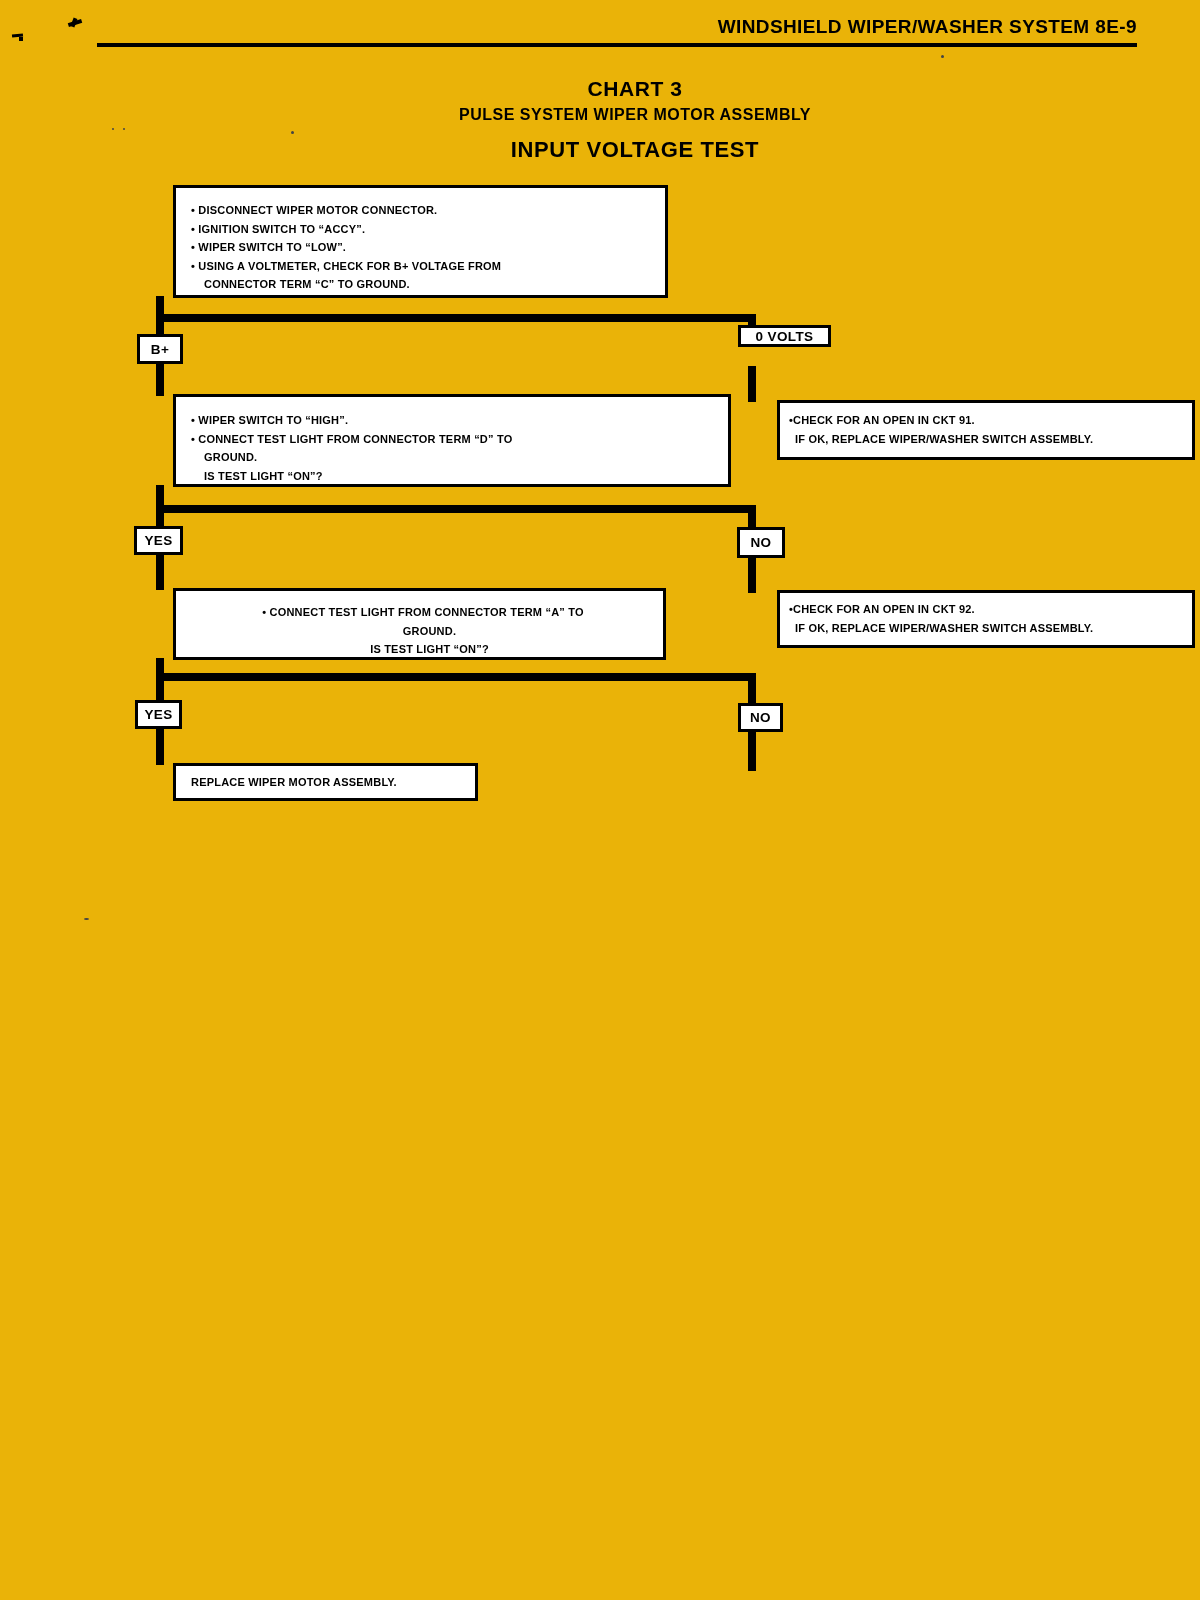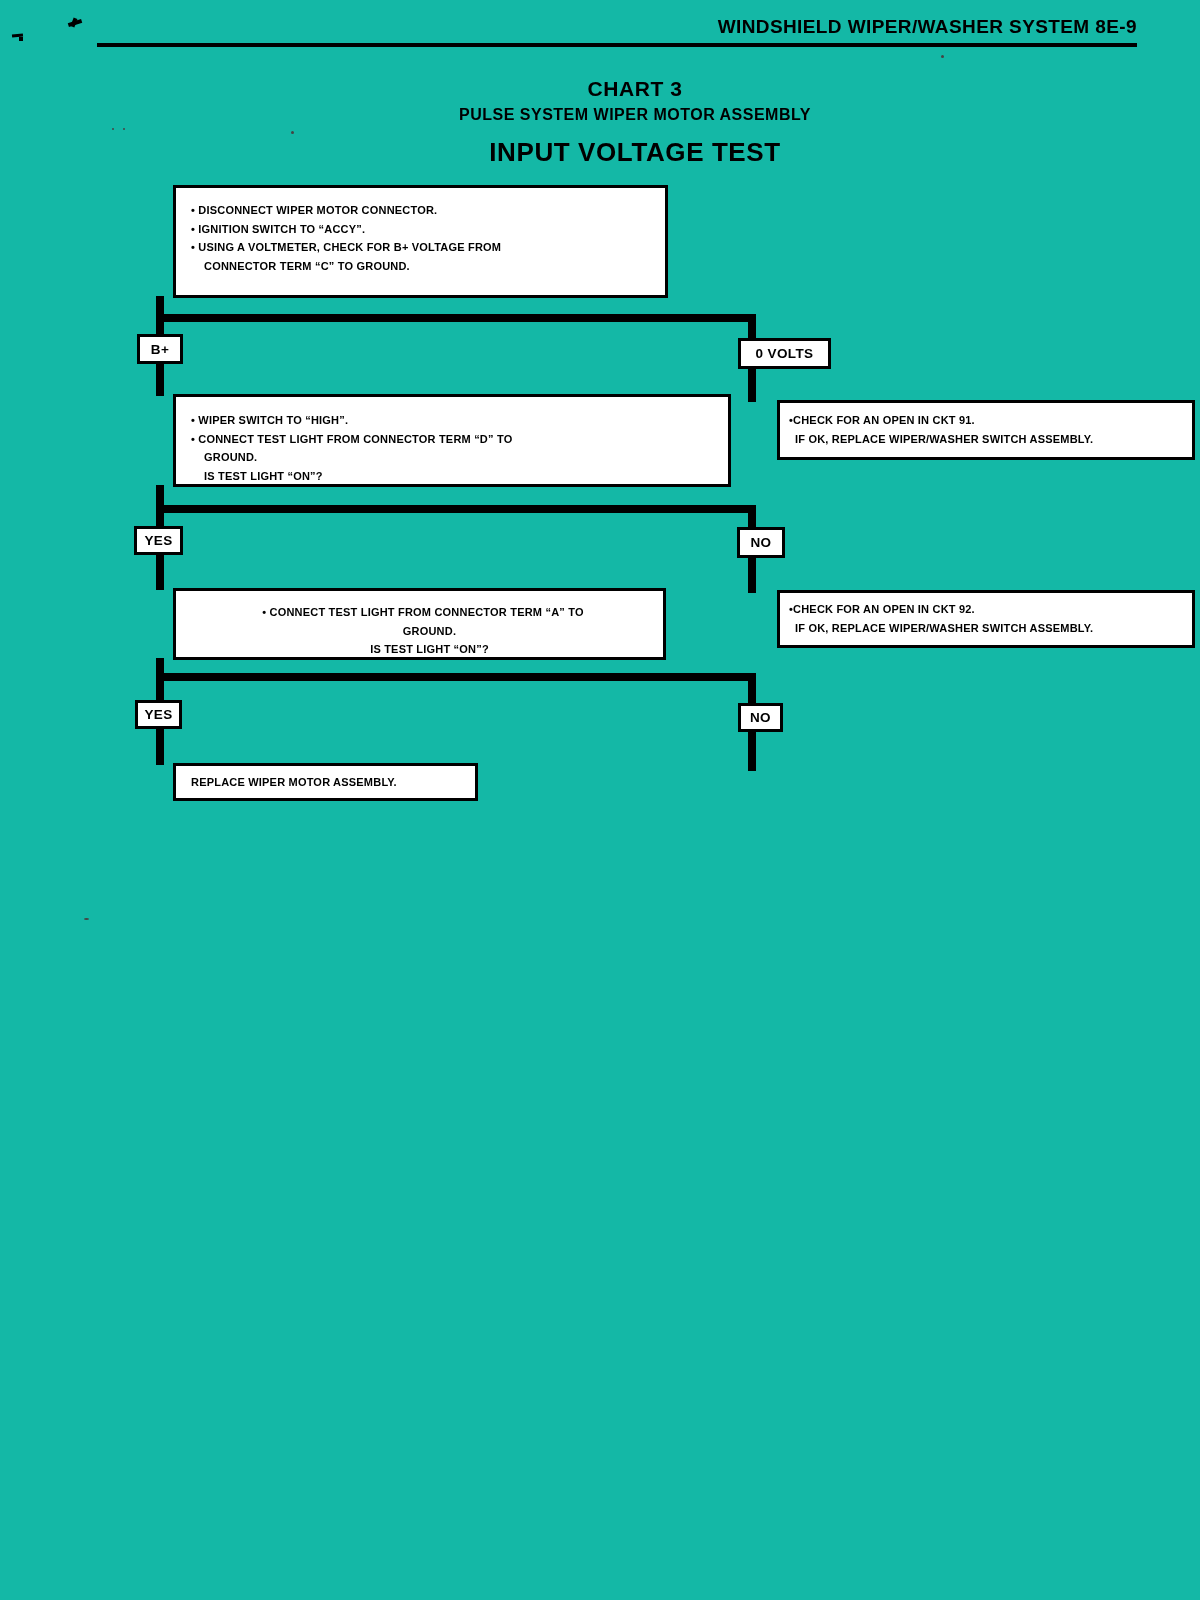--- a/index.html
+++ b/index.html
@@ -1,41 +1,41 @@
 <!DOCTYPE html>
 <html><head>
 <meta charset="utf-8">
 <style>
   html,body{margin:0;padding:0;background:#e8e8e8;}
   .page{
     position:relative;
     width:1200px;height:1600px;
     margin:0 auto;
-    background:#14b8a6;
+    background:#eab308;
     font-family:"Liberation Sans", sans-serif;
     color:#000;
     overflow:hidden;
   }
   .hdr{
     position:absolute;
     right:63px;top:16px;
     font-size:19px;font-weight:bold;letter-spacing:0.4px;
     white-space:nowrap;
   }
   .hdr-rule{
     position:absolute;
     left:97px;top:43px;width:1040px;height:4px;
     background:#000;
   }
   .title-wrap{
     position:absolute;left:135px;top:0;width:1000px;text-align:center;
   }
   .t1{position:absolute;left:0;top:77px;width:100%;font-size:21px;font-weight:bold;letter-spacing:0.6px;}
   .t2{position:absolute;left:0;top:106px;width:100%;font-size:16px;font-weight:bold;letter-spacing:0.5px;}
-  .t3{position:absolute;left:0;top:137px;width:100%;font-size:26px;font-weight:bold;letter-spacing:0.6px;}
+  .t3{position:absolute;left:0;top:137px;width:100%;font-size:22px;font-weight:bold;letter-spacing:0.6px;}
 
   .box{
     position:absolute;
     border:3px solid #000;
     background:#fff;
     box-sizing:border-box;
     font-weight:bold;
     font-size:11px;
     line-height:18.5px;
     letter-spacing:0.2px;
@@ -107,26 +107,27 @@
   <div class="vline" style="left:748px;top:675px;height:31px;"></div>
   <div class="vline" style="left:748px;top:730px;height:41px;"></div>
 
   <div class="hline" style="top:314px;"></div>
   <div class="hline" style="top:505px;"></div>
   <div class="hline" style="top:673px;"></div>
 
   <div class="box pad-a" style="left:133px;top:185px;width:495px;height:113px;">
     <div>• DISCONNECT WIPER MOTOR CONNECTOR.</div>
     <div>• IGNITION SWITCH TO “ACCY”.</div>
+    <div>• WIPER SWITCH TO “LOW”.</div>
     <div>• USING A VOLTMETER, CHECK FOR B+ VOLTAGE FROM</div>
     <div class="cont">CONNECTOR TERM “C” TO GROUND.</div>
   </div>
 
   <div class="label-box" style="left:137px;top:334px;width:46px;height:30px;">B+</div>
-  <div class="label-box" style="left:738px;top:338px;width:93px;height:31px;">0 VOLTS</div>
+  <div class="label-box" style="left:738px;top:325px;width:93px;height:22px;">0 VOLTS</div>
 
   <div class="box pad-b" style="left:133px;top:394px;width:558px;height:93px;">
     <div>• WIPER SWITCH TO “HIGH”.</div>
     <div>• CONNECT TEST LIGHT FROM CONNECTOR TERM “D” TO</div>
     <div class="cont">GROUND.</div>
     <div class="cont">IS TEST LIGHT “ON”?</div>
   </div>
 
   <div class="box action" style="left:737px;top:400px;width:418px;height:60px;">
     <div>•CHECK FOR AN OPEN IN CKT 91.</div>

